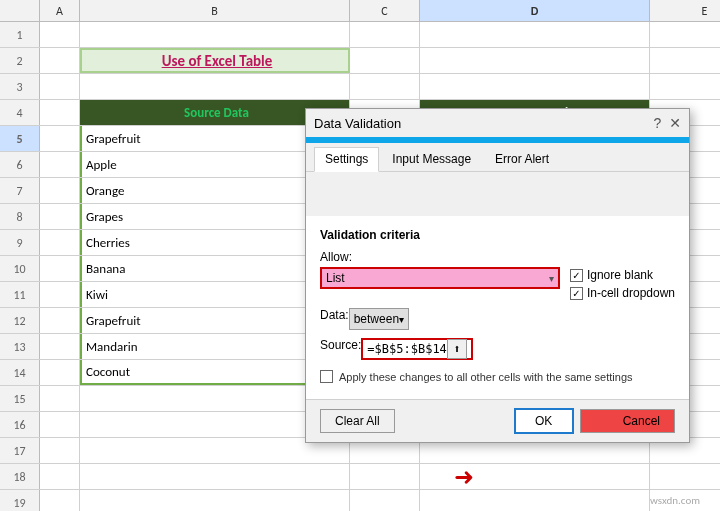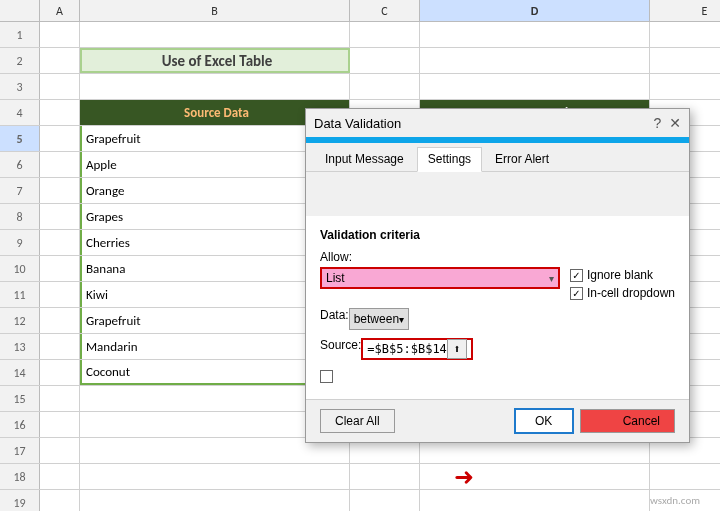--- a/index.html
+++ b/index.html
@@ -92,29 +92,30 @@
     .col-b { width: 270px; min-width: 270px; }
     .col-c { width: 70px; min-width: 70px; }
     .col-d { width: 230px; min-width: 230px; }
     .col-e { width: 110px; min-width: 110px; }
 
     
     .title-cell {
       background: #e2efda;
       font-weight: bold;
       font-size: 15px;
-      color: #404040;
+      color: #be185d;
       justify-content: center;
       border: 2px solid #a9d18e;
+      text-decoration: underline;
     }
 
     
     .source-header {
       background: #375623;
-      color: #fdba74;
+      color: #22c55e;
       font-weight: bold;
       justify-content: center;
       position: relative;
     }
     .source-header::after {
       content: '▾';
       position: absolute;
       right: 6px;
       color: #fff;
       font-size: 12px;
@@ -586,22 +587,22 @@
 
     <div class="dialog-titlebar">
       <span class="dialog-title">Data Validation</span>
       <div class="dialog-controls">
         <span class="dialog-btn-question">?</span>
         <span class="dialog-btn-close">✕</span>
       </div>
     </div>
 
     <div class="dialog-tabs">
+      <div class="dialog-tab active">Settings</div>
       <div class="dialog-tab">Input Message</div>
-      <div class="dialog-tab active">Settings</div>
       <div class="dialog-tab">Error Alert</div>
     </div>
 
     <div class="dialog-body">
       <div class="dialog-section-title">Validation criteria</div>
 
       <div class="dialog-row">
         <div class="dialog-col">
           <div class="dialog-label">Allow:</div>
           <div class="dialog-select red-border">
@@ -632,20 +633,21 @@
       <div class="dialog-between-row">
         <div class="dialog-label">Source:</div>
         <div class="dialog-input">
           <span class="dialog-input-text">=$B$5:$B$14</span>
           <div class="dialog-input-btn">⬆</div>
         </div>
       </div>
 
       <div class="dialog-apply-row">
         <div class="apply-checkbox"></div>
+        <span class="apply-label">Apply these changes to all other cells with the same settings</span>
       </div>
     </div>
 
     <div class="dialog-footer">
       <div class="footer-left">
         <button class="btn">Clear All</button>
       </div>
       <div class="footer-right">
         <button class="btn btn-ok">OK</button>
         <button class="btn btn-cancel">Cancel</button>

